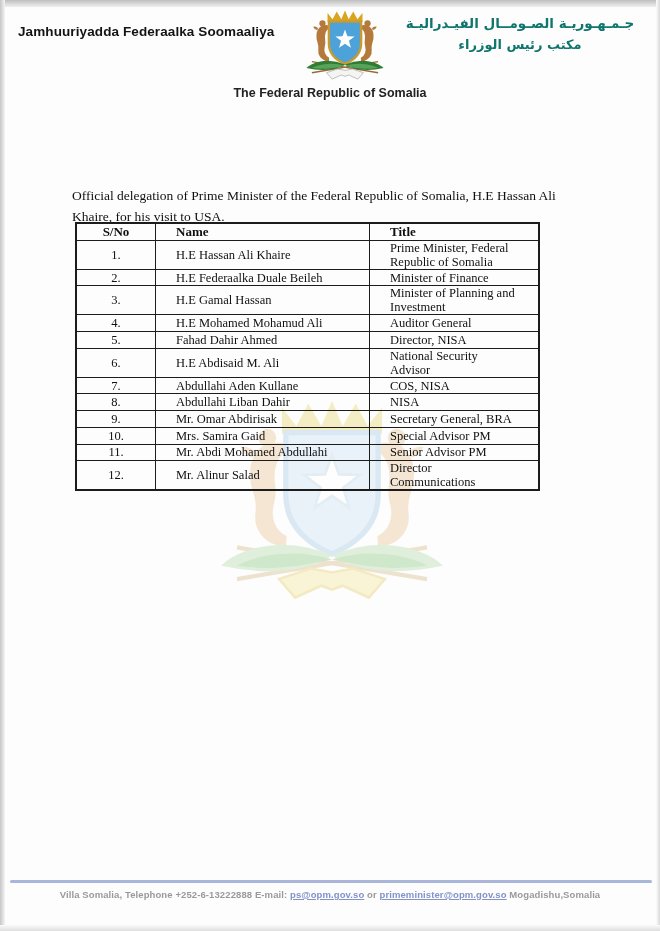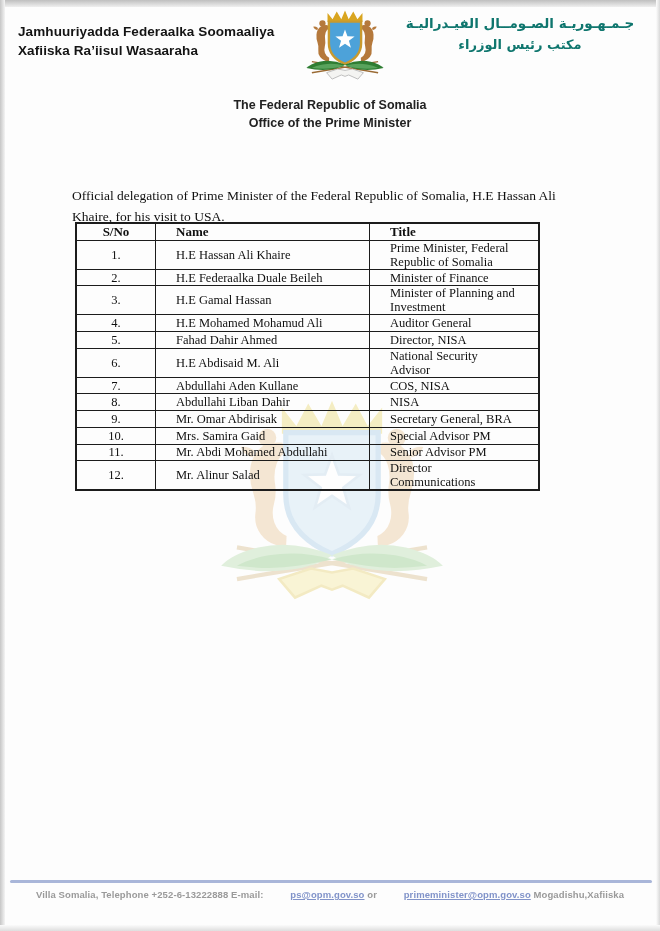--- a/index.html
+++ b/index.html
@@ -19,21 +19,21 @@
     background:linear-gradient(0deg,#dedede,#fbfbfb);z-index:5;}
 
   
   .lh-somali{position:absolute;left:18px;top:22px;width:272px;text-align:left;
     font-weight:bold;font-size:13.5px;line-height:19px;color:#141414;letter-spacing:.1px;}
   .lh-arabic{position:absolute;right:14px;top:12px;width:252px;text-align:center;
     direction:rtl;font-family:"DejaVu Sans",sans-serif;font-weight:bold;
     font-size:13.5px;line-height:22px;color:#0f766e;}
   .lh-arabic .a2{font-size:13px;}
   .lh-english{position:absolute;left:0;top:84px;width:100%;text-align:center;
-    font-weight:600;font-size:12.5px;line-height:18px;color:#222;margin-top:12px;}
+    font-weight:600;font-size:12.5px;line-height:18px;color:#222;}
   .emblem-box{position:absolute;left:299px;top:8px;width:92px;height:76px;}
 
   
   .emblem .crown{fill:#d9a520;}
   .emblem .shield{fill:#4da2d9;stroke:#c99a2e;}
   .emblem .star{fill:#ffffff;}
   .emblem .leopard{fill:#b5793c;}
   .emblem .leaf{fill:#2e7d32;}
   .emblem .leaf2{fill:#58a35c;}
   .emblem .ribbon{fill:#f4f4f2;stroke:#b9b9b9;}
@@ -63,33 +63,32 @@
   .deleg-table th{font-weight:bold;font-size:13px;}
   .deleg-table .c-no{width:38px;text-align:center;}
   .deleg-table td.c-no{text-align:center;}
   .deleg-table .c-name{width:173px;}
 
   
   .footer-rule{position:absolute;left:10px;right:8px;top:880px;height:3px;
     background:#a9b6d9;border-radius:2px;z-index:1;}
   .footer-text{position:absolute;left:0;top:889px;width:100%;text-align:center;z-index:1;
     font-size:9.5px;font-weight:bold;color:#9a9a9a;letter-spacing:.1px;}
-  .footer-text a{color:#8193c9;margin-left:24px;}
+  .footer-text a{color:#8193c9;}
 </style>
 </head>
 <body>
 
 <div class="edge-top"></div>
 <div class="edge-left"></div>
 <div class="edge-right"></div>
 <div class="edge-bottom"></div>
 
 <div class="lh-somali">
   <div>Jamhuuriyadda Federaalka Soomaaliya</div>
-  <div>Xafiiska Ra’iisul Wasaaraha</div>
 </div>
 
 <div class="emblem-box">
   <svg class="emblem" viewBox="0 0 100 82" width="92" height="76" aria-hidden="true">
     <path class="crown" d="M31 15 L31 5 L36.5 12 L41 3.5 L46 12 L50 2.5 L54 12 L59 3.5 L63.5 12 L69 5 L69 15 Z"></path>
     <g>
       <circle class="leopard" cx="25.5" cy="16.5" r="3.4"></circle>
       <path class="leopard" d="M24 19.5 q-4.5 3 -5 9 q-.4 4.5 1.2 9 q1.3 3.8 .8 7.5 q-.6 4.5 2 8 q2.2 3 6 4.2 l3.6 .9 .2 -4.4 q-3.4 -1.6 -4.6 -5 q-1.2 -3.4 -.2 -7 q1.1 -4 .4 -8 q-.6 -3.8 .6 -7.3 q.9 -2.7 3.4 -4.4 l-1.2 -3.6 q-3.6 -.6 -7 1.1 z"></path>
       <path class="leopard" d="M20 24 q-3.4 -1 -4.6 -4 q2.8 -.4 5.2 1.4 z"></path>
     </g>
@@ -109,21 +108,20 @@
   </svg>
 </div>
 
 <div class="lh-arabic">
   <div class="a1">جـمـهـوريـة الصـومــال الفيـدراليـة</div>
   <div class="a2">مكتب رئيس الوزراء</div>
 </div>
 
 <div class="lh-english">
   <div>The Federal Republic of Somalia</div>
-  <div>Office of the Prime Minister</div>
 </div>
 
 <div class="watermark-box">
   <svg class="wm" viewBox="0 0 100 82" width="264" height="217" aria-hidden="true">
     <path class="crown" d="M31 15 L31 5 L36.5 12 L41 3.5 L46 12 L50 2.5 L54 12 L59 3.5 L63.5 12 L69 5 L69 15 Z"></path>
     <g>
       <circle class="leopard" cx="25.5" cy="16.5" r="3.4"></circle>
       <path class="leopard" d="M24 19.5 q-4.5 3 -5 9 q-.4 4.5 1.2 9 q1.3 3.8 .8 7.5 q-.6 4.5 2 8 q2.2 3 6 4.2 l3.6 .9 .2 -4.4 q-3.4 -1.6 -4.6 -5 q-1.2 -3.4 -.2 -7 q1.1 -4 .4 -8 q-.6 -3.8 .6 -7.3 q.9 -2.7 3.4 -4.4 l-1.2 -3.6 q-3.6 -.6 -7 1.1 z"></path>
       <path class="leopard" d="M20 24 q-3.4 -1 -4.6 -4 q2.8 -.4 5.2 1.4 z"></path>
     </g>
@@ -227,14 +225,14 @@
   </tr>
 </tbody>
 </table>
 
 <div class="footer-rule"></div>
 <div class="footer-text">
   <span>Villa Somalia, Telephone +252-6-13222888 E-mail:</span>
   <a href="#">ps@opm.gov.so</a>
   <span>or</span>
   <a href="#">primeminister@opm.gov.so</a>
-  <span>Mogadishu,Xafiiska</span>
+  <span>Mogadishu,Somalia</span>
 </div>
 
 </body></html>

